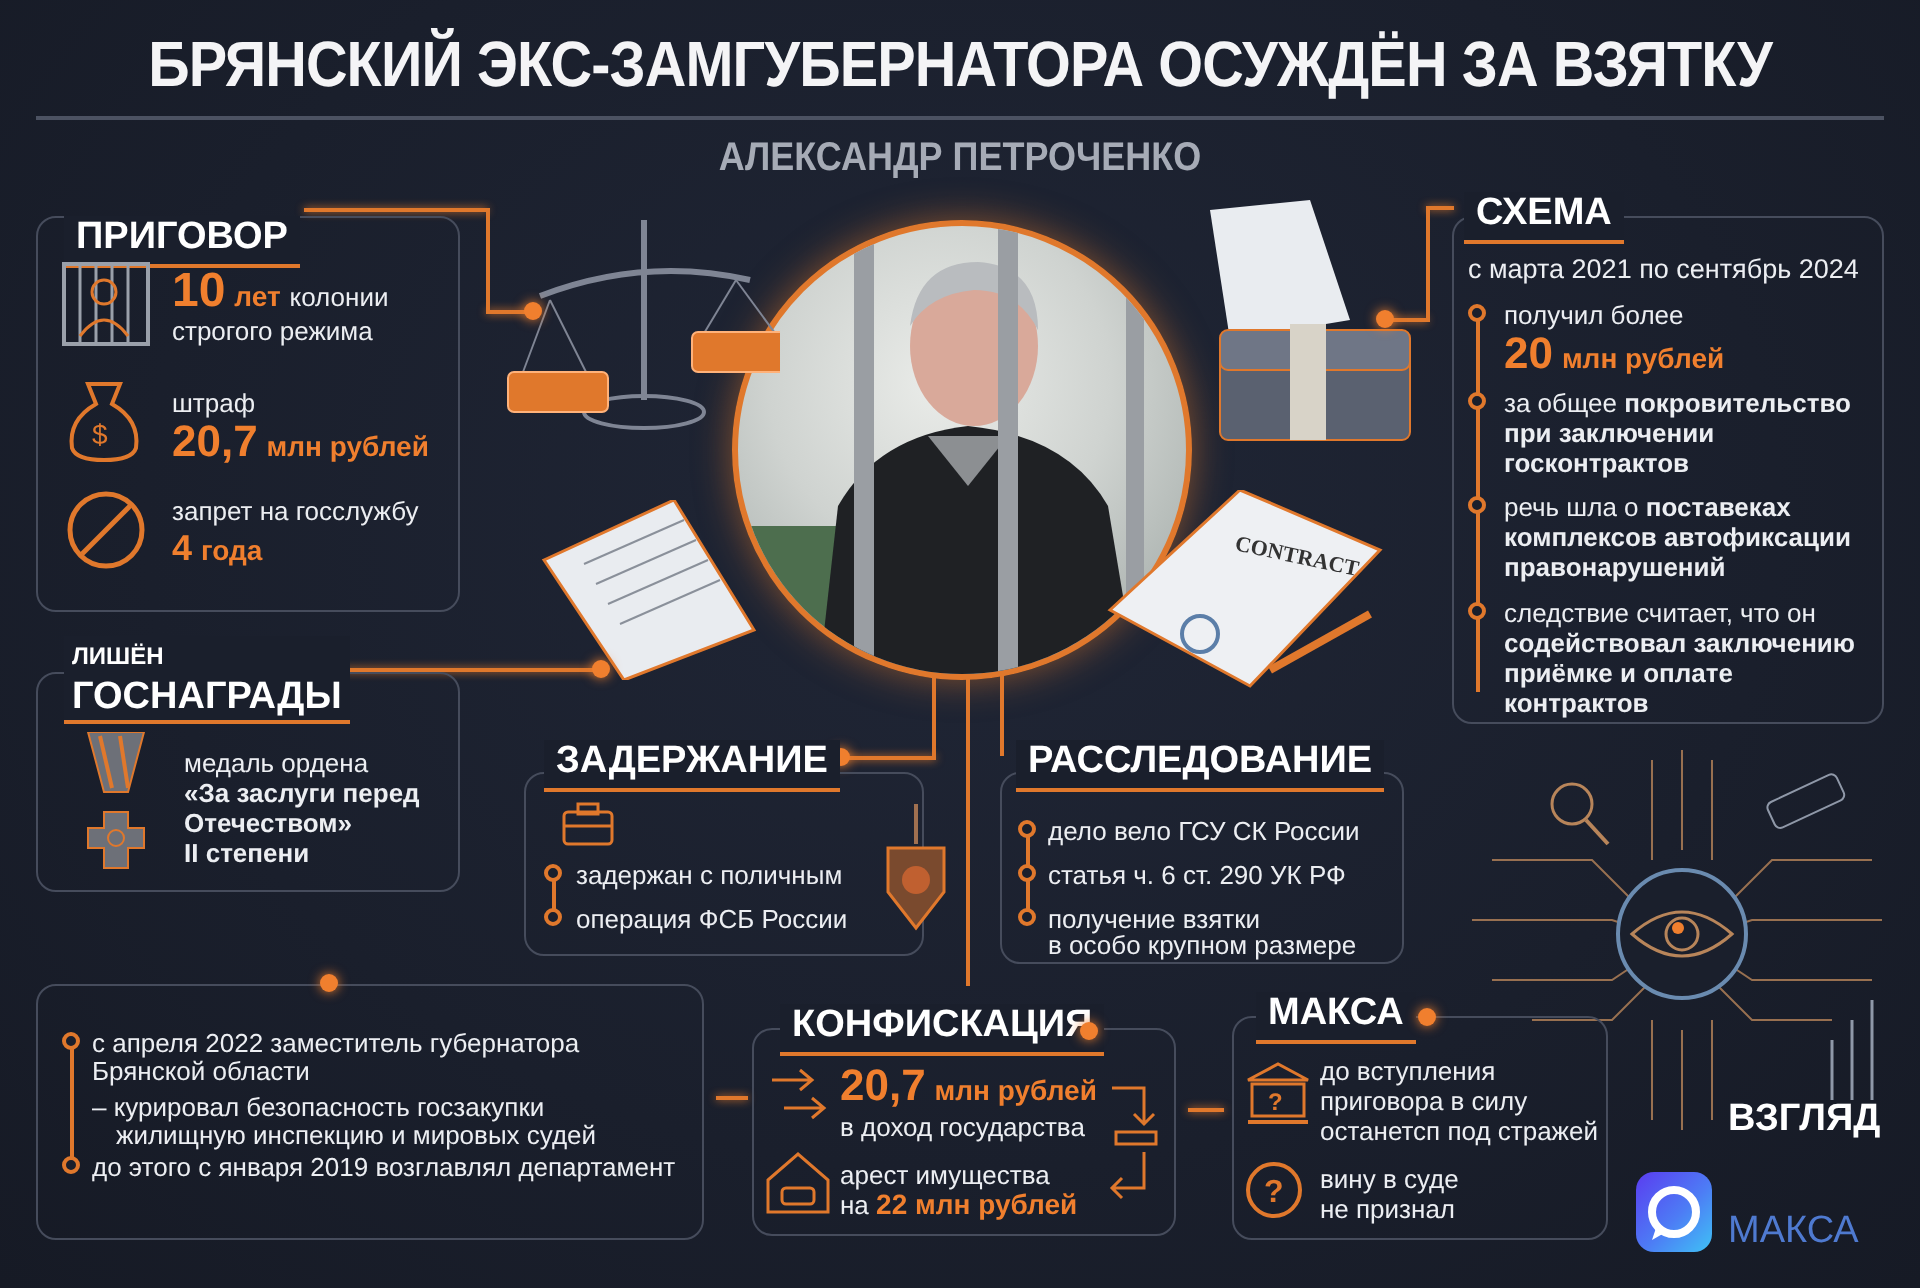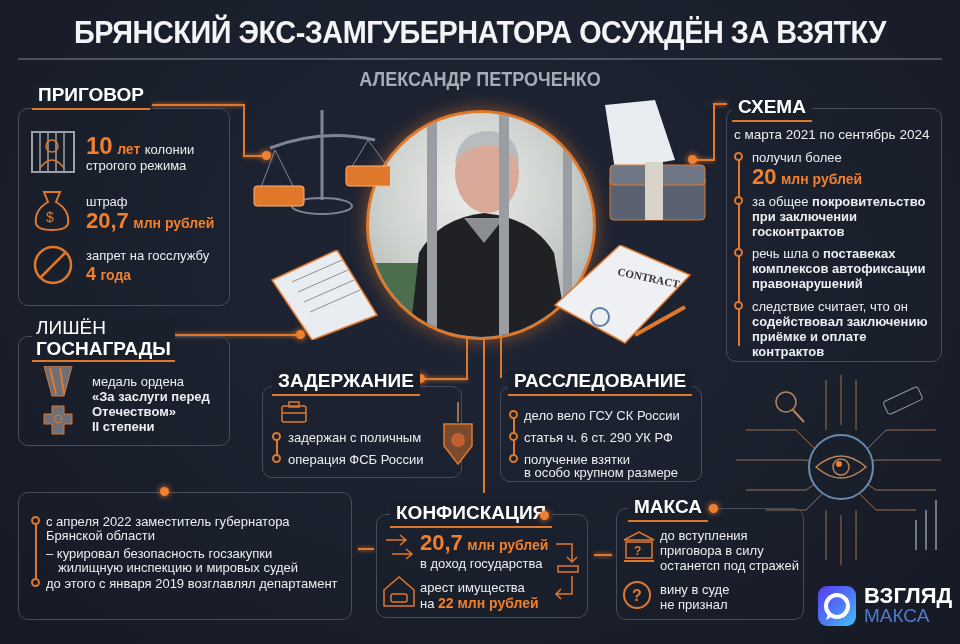--- a/index.html
+++ b/index.html
@@ -122,21 +122,21 @@
   <div class="vline" style="left:466px;top:338px;height:40px"></div>
   <div class="hline" style="left:420px;top:378px;width:48px"></div>
   <div class="dotf" style="left:416px;top:374px"></div>
   <div class="vline" style="left:483px;top:338px;height:155px"></div>
   <div class="vline" style="left:500px;top:338px;height:40px"></div>
 
   <div class="hline" style="left:358px;top:548px;width:16px"></div>
   <div class="hline" style="left:594px;top:554px;width:18px"></div>
 
   <div class="panel" style="left:18px;top:108px;width:212px;height:198px"></div>
-  <div class="heading" style="left:32px;top:84px">ПРИГОВОР</div>
+  <div class="heading" style="left:32px;top:108px">ПРИГОВОР</div>
 
   <svg class="abs" style="left:30px;top:130px" width="46" height="44">
     <rect x="2" y="2" width="42" height="40" fill="none" stroke="#9aa0aa" stroke-width="2"></rect>
     <g stroke="#9aa0aa" stroke-width="1.5">
         <line x1="10" y1="2" x2="10" y2="42"></line>
         <line x1="18" y1="2" x2="18" y2="42"></line>
         <line x1="26" y1="2" x2="26" y2="42"></line>
         <line x1="34" y1="2" x2="34" y2="42"></line>
       </g>
     <circle cx="22" cy="16" r="6" fill="none" stroke="#e0782c" stroke-width="1.5"></circle>
@@ -164,21 +164,21 @@
     <line x1="9" y1="33" x2="33" y2="9" stroke="#e0782c" stroke-width="2.5"></line>
   </svg>
   <div class="abs txt" style="left:86px;top:248px">запрет на госслужбу</div>
   <div class="abs" style="left:86px;top:264px;white-space:nowrap">
     <span class="big" style="font-size:18px">4</span>
     <span class="orange bold" style="font-size:14px">года</span>
   </div>
 
   <div class="panel" style="left:18px;top:336px;width:212px;height:110px"></div>
   <div class="abs" style="left:32px;top:318px;background:#1a1f2c;padding:0 4px;border-bottom:2px solid #e0782c;">
-    <div style="font-weight:400;font-size:19px;line-height:20px">ЛИШЁН</div>
+    <div style="font-weight:700;font-size:12px;line-height:20px">ЛИШЁН</div>
     <div style="font-weight:700;font-size:19px;line-height:22px">ГОСНАГРАДЫ</div>
   </div>
   <svg class="abs" style="left:38px;top:366px" width="40" height="72">
     <polygon points="6,0 34,0 26,30 14,30" fill="#6d7078" stroke="#e0782c" stroke-width="1"></polygon>
     <g stroke="#e0782c" stroke-width="2">
         <line x1="12" y1="2" x2="18" y2="28"></line>
         <line x1="22" y1="2" x2="26" y2="28"></line>
       </g>
     <path d="M14 40 L26 40 L26 48 L34 48 L34 58 L26 58 L26 68 L14 68 L14 58 L6 58 L6 48 L14 48 Z" fill="#6d7078" stroke="#e0782c"></path>
     <circle cx="20" cy="53" r="4" fill="#6d7078" stroke="#e0782c"></circle>
@@ -337,16 +337,16 @@
     <div class="txt">вину в суде</div>
     <div class="txt">не признал</div>
   </div>
 
   <div class="logo-box">
     <svg width="38" height="40" viewBox="0 0 38 40">
       <circle cx="19" cy="20" r="11" fill="none" stroke="#ffffff" stroke-width="4"></circle>
       <path d="M10 28 L8 34 L15 30" fill="#ffffff"></path>
     </svg>
   </div>
-  <div class="abs" style="left:864px;top:586px;font-weight:700;font-size:22px;line-height:20px;color:#ffffff">ВЗГЛЯД</div>
+  <div class="abs" style="left:864px;top:550px;font-weight:700;font-size:19px;line-height:20px;color:#ffffff">ВЗГЛЯД</div>
   <div class="abs" style="left:864px;top:606px;font-weight:400;font-size:19px;line-height:20px;color:#4f7ad0">МАКСА</div>
 
 </div>
 
 </body></html>

